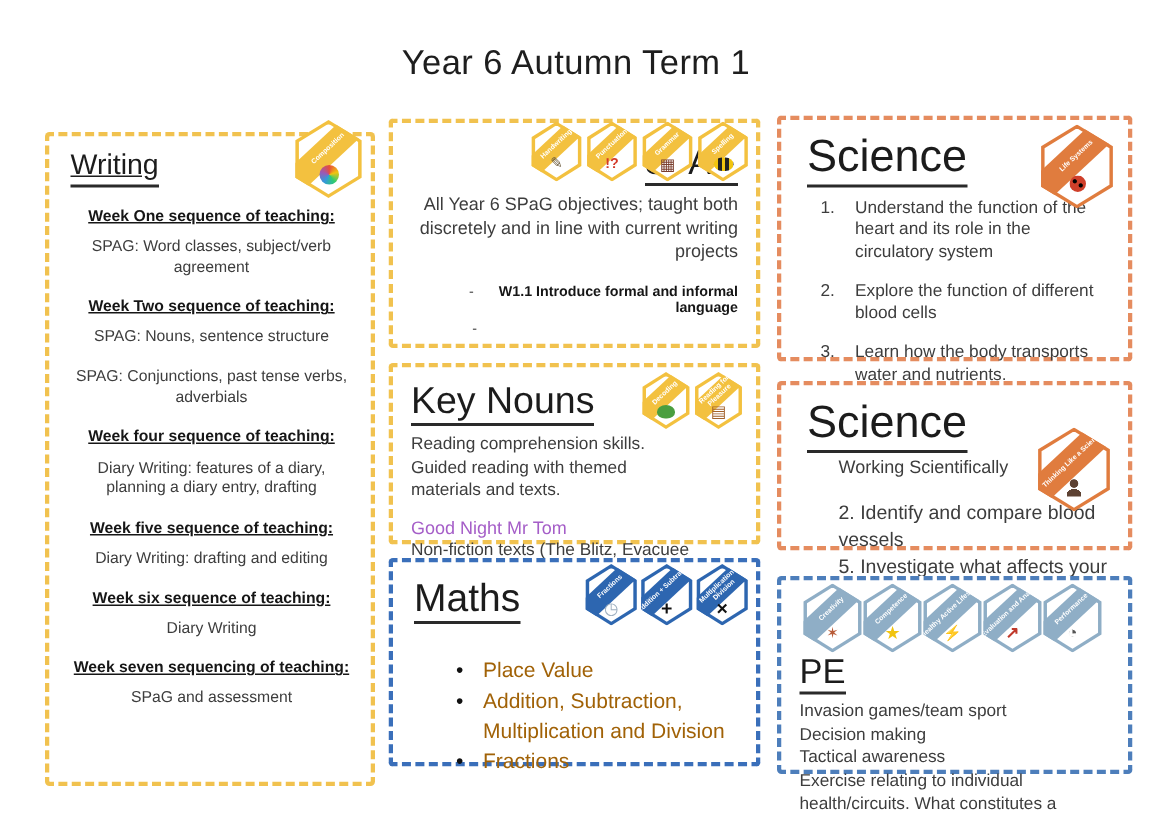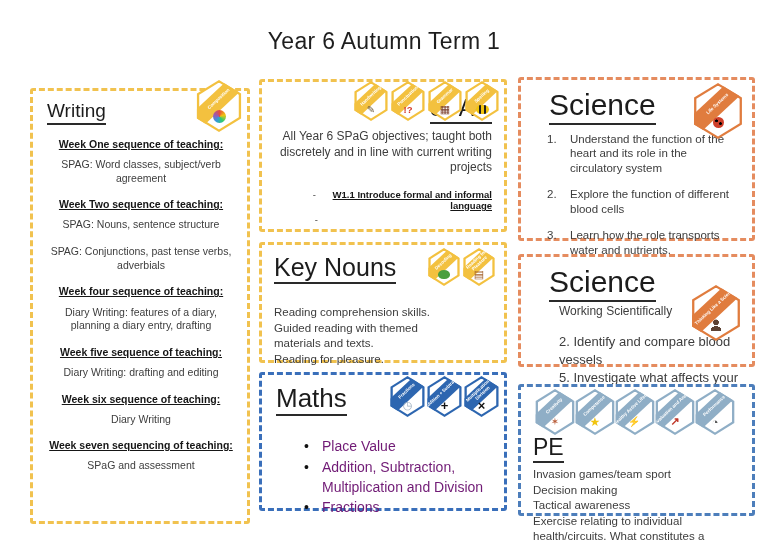--- a/index.html
+++ b/index.html
@@ -20,49 +20,49 @@
   #card-keytexts{left:259px;top:242px;width:248px;height:121px;}
   #card-maths   {left:259px;top:372px;width:248px;height:139px;}
   #card-science1{left:518px;top:77px; width:237px;height:164px;}
   #card-science2{left:518px;top:254px;width:237px;height:113px;}
   #card-pe      {left:518px;top:384px;width:237px;height:132px;}
   
   .h{display:inline-block;color:#1c1c1c;border-bottom:2px solid #2a2a2a;
      padding-bottom:2px;line-height:1.05;}
   
   #card-writing .inner{padding:10px 8px 0 10px;}
-  #card-writing .h{font-size:19px;margin-left:4px;}
+  #card-writing .h{font-size:19px;margin-left:4px;text-decoration:underline;}
   .weeks{margin-top:13px;text-align:center;}
   .wk-h{font-size:10.5px;font-weight:700;text-decoration:underline;color:#161616;
         margin:0 0 7px 0;line-height:1.25;}
   .wk-b{font-size:10.5px;margin:0 4px 13px 4px;line-height:1.3;}
   
   #card-spag .inner{padding:14px 12px 0 12px;text-align:right;}
   #card-spag .h{font-size:23px;}
   .spag-intro{font-size:12px;line-height:1.3;margin-top:5px;max-width:232px;}
   .spag-obj{margin:13px 0 0 28px;font-size:9.5px;}
   .spag-obj .row{display:flex;margin-bottom:3px;}
   .spag-obj .dash{width:16px;}
-  .spag-obj .txt{font-weight:700;color:#161616;text-decoration:underline;}
+  .spag-obj .txt{font-weight:700;color:#161616;}
   
   #card-keytexts .inner{padding:9px 12px 0 12px;}
   #card-keytexts .h{font-size:25px;}
   .kt-line{font-size:11.5px;line-height:1.35;}
-  .kt-lines{margin-top:21px;max-width:190px;}
+  .kt-lines{margin-top:5px;max-width:190px;}
   .kt-book{margin-top:9px;font-size:12px;color:#A55EC8;}
   .kt-nonfic{font-size:11.5px;margin-top:2px;}
   
   #card-maths .inner{padding:10px 14px 0 14px;}
   #card-maths .h{font-size:26px;}
   .maths-list{list-style:none;margin:20px 0 0 0;padding:0 0 0 28px;font-size:14px;}
-  .maths-list li{position:relative;padding-left:18px;line-height:1.45;color:#701a75;}
+  .maths-list li{position:relative;padding-left:18px;line-height:1.45;color:#a16207;}
   .maths-list li::before{content:"•";position:absolute;left:0;top:0;font-size:14px;color:#111;}
   
   .sci .inner{padding:9px 12px 0 12px;}
-  .sci .h{font-size:30px;margin-left:16px;}
+  .sci .h{font-size:30px;margin-left:5px;}
   .sci-items{margin:7px 0 0 14px;}
   .sci-item{display:flex;font-size:11.5px;line-height:1.3;margin-bottom:11px;max-width:200px;}
   .sci-item .num{width:23px;flex:none;}
   .sci-foot{font-size:11.5px;line-height:1.3;margin-top:1px;max-width:212px;}
   .sci-sub{font-size:12px;margin:2px 0 0 26px;}
   .sci2-items{margin:15px 0 0 26px;font-size:13px;line-height:1.4;}
   
   #card-pe .inner{padding:8px 12px 0 12px;}
   #card-pe .h{font-size:23px;}
   .pe-title-wrap{margin-top:40px;}
@@ -197,21 +197,20 @@
         <span class="in"></span>
         <span class="rib">Reading for Pleasure</span>
         <span class="gl gt-book">▤</span>
       </span>
     </div>
     <div class="inner">
       <span class="h">Key Nouns</span>
       <div class="kt-lines">
         <div class="kt-line">Reading comprehension skills.</div>
         <div class="kt-line" style="max-width:none;">Guided reading with themed materials and texts.</div>
-        <div class="kt-line">Reading for pleasure.</div>
       </div>
       <div class="kt-book">Good Night Mr Tom</div>
       <div class="kt-nonfic">Non-fiction texts (The Blitz, Evacuee Letter)</div>
     </div>
   </div>
 
   <div class="card mblue" id="card-maths">
     <div class="badge-row" style="right:4px;top:1px;gap:0;">
       <span class="hex b" style="position:relative;width:37px;height:41px;">
         <span class="in"></span>
@@ -253,21 +252,21 @@
         <div class="sci-item">
           <span class="num">1.</span>
           <span>Understand the function of the heart and its role in the circulatory system</span>
         </div>
         <div class="sci-item">
           <span class="num">2.</span>
           <span>Explore the function of different blood cells</span>
         </div>
         <div class="sci-item">
           <span class="num">3.</span>
-          <span>Learn how the role transports water and nutrients.</span>
+          <span>Learn how the body transports water and nutrients.</span>
         </div>
       </div>
       <div class="sci-foot">6. Learn about the effects of drugs including alcohol on the body.</div>
     </div>
   </div>
 
   <div class="card orange sci" id="card-science2">
     <span class="hex o" style="width:52px;height:56px;right:10px;top:28px;">
       <span class="in"></span>
       <span class="rib">Thinking Like a Scientist</span>

